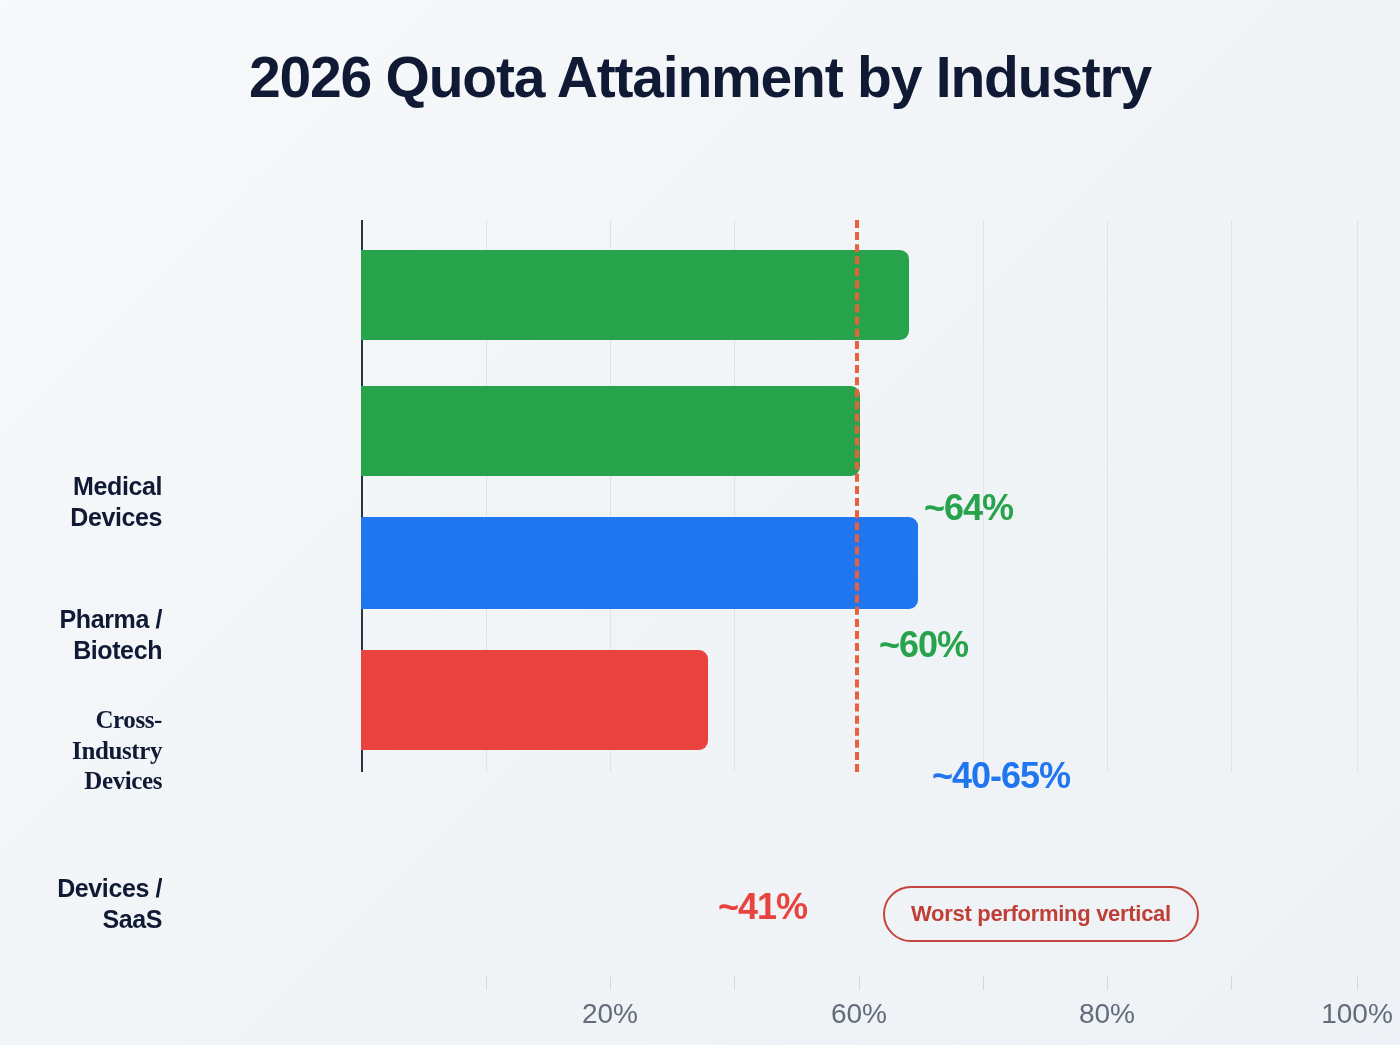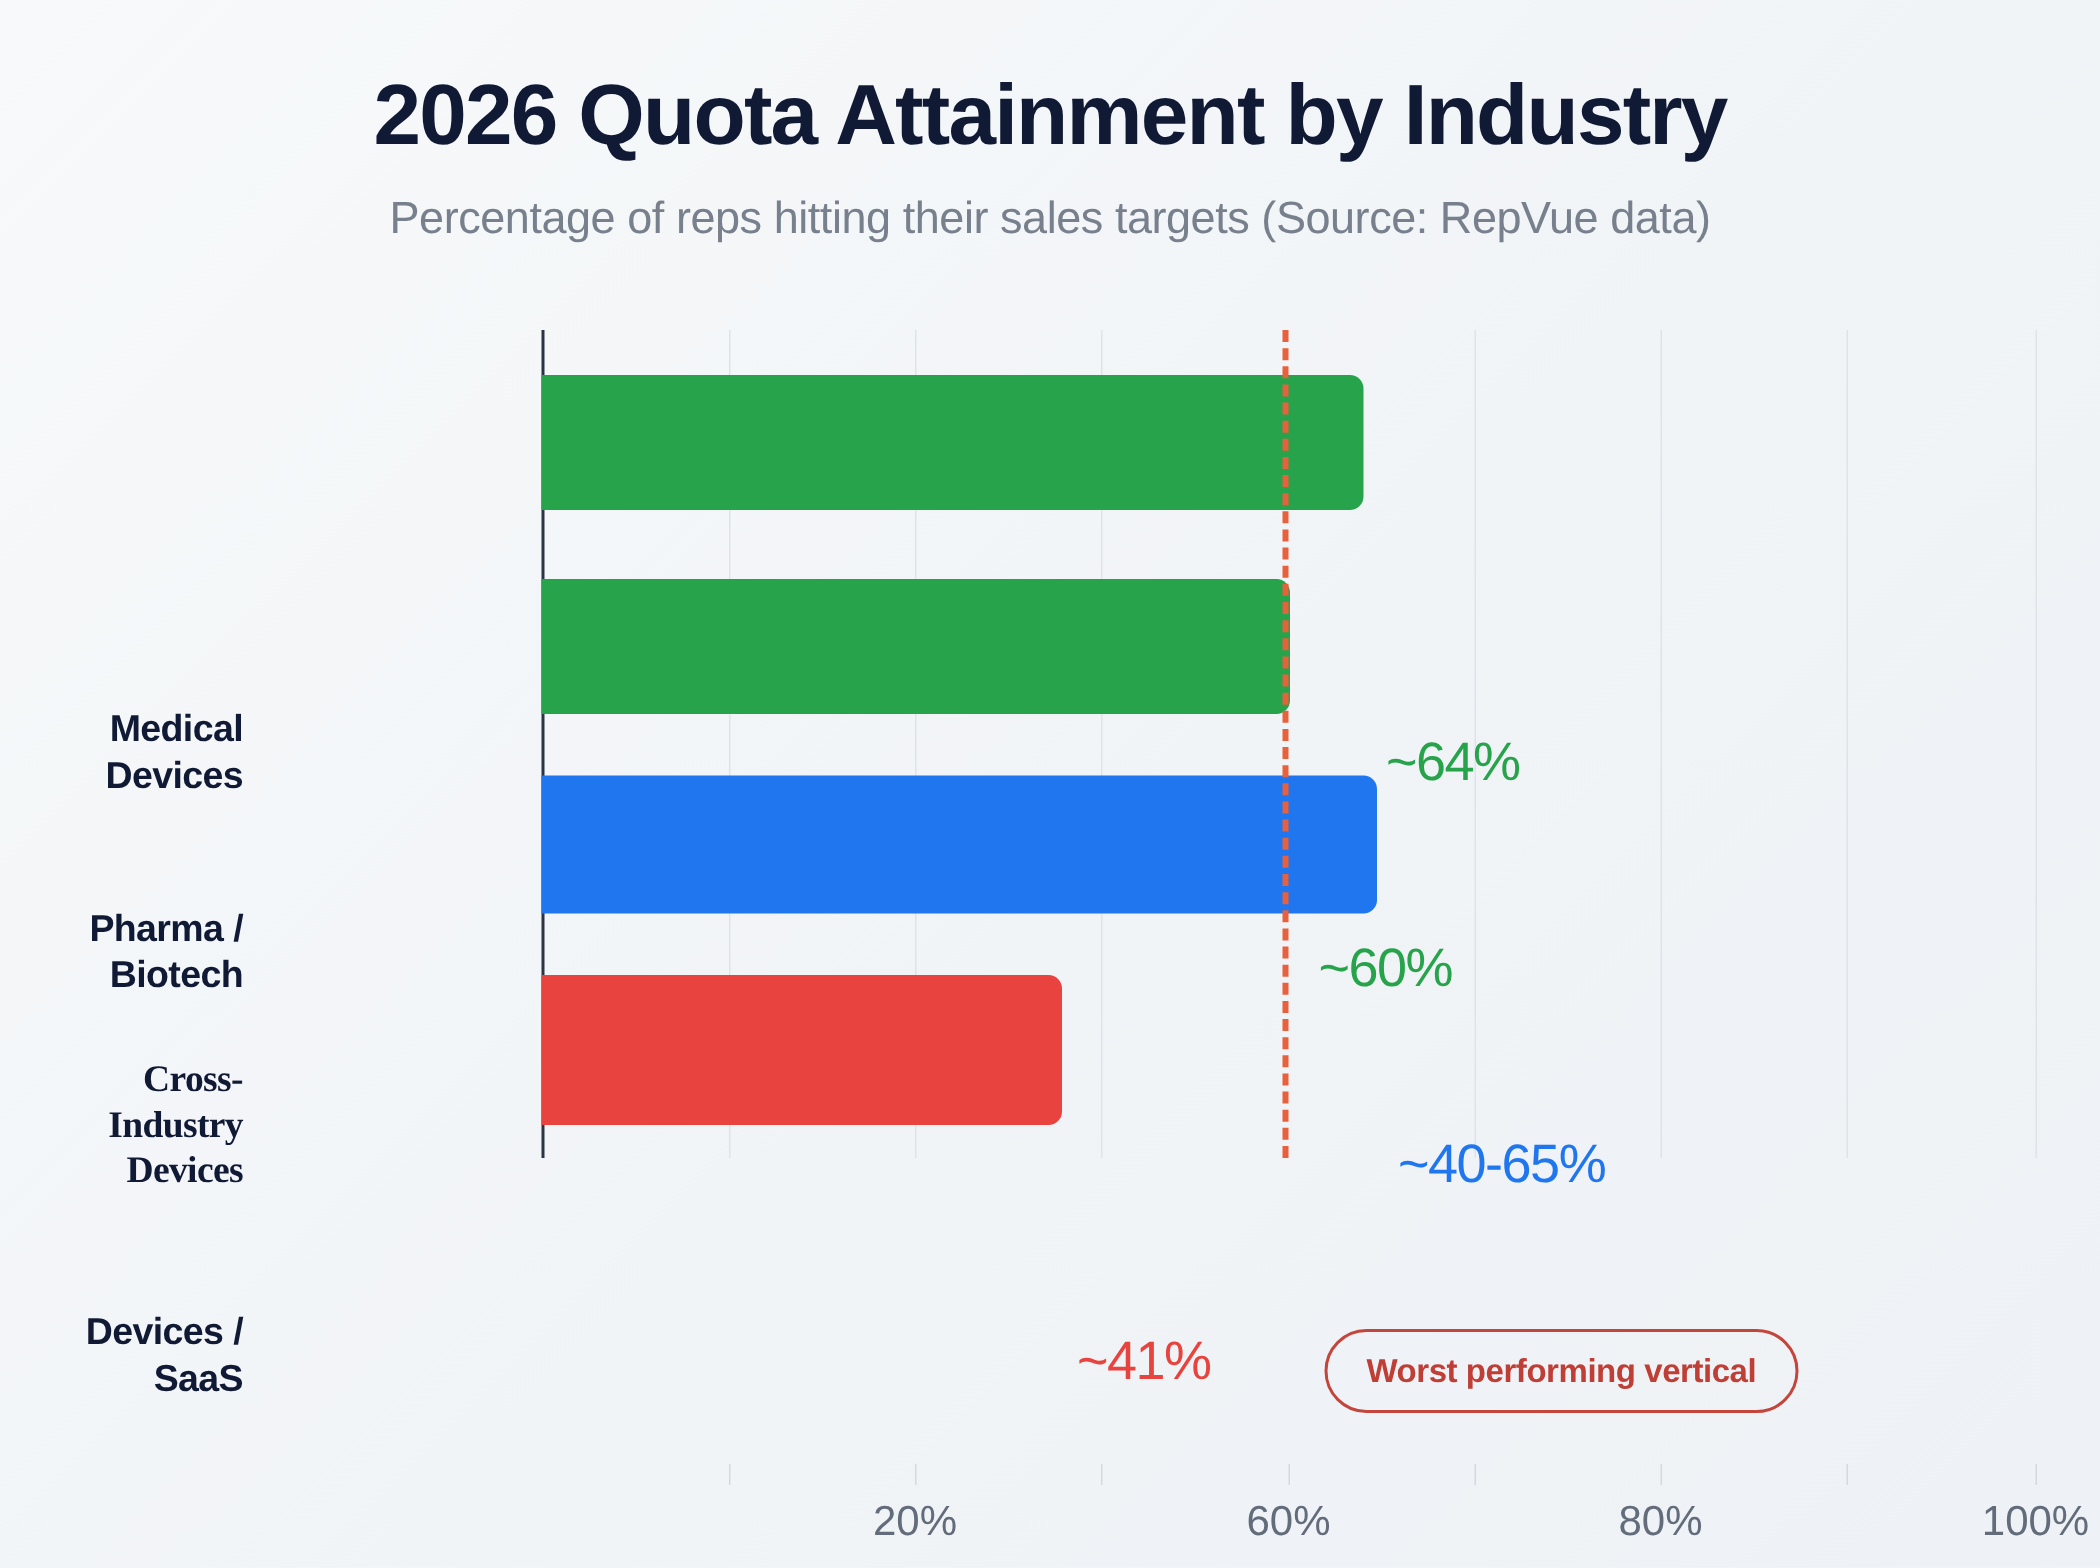--- a/index.html
+++ b/index.html
@@ -61,21 +61,21 @@
   }
 
   .bar {
     position: absolute;
     left: 327px;
     border-radius: 0 9px 9px 0;
   }
   .bar-label {
     position: absolute;
     font-size: 36px;
-    font-weight: normal;
+    font-weight: bold;
     letter-spacing: -1px;
     white-space: nowrap;
     text-align: right;
   }
   .cat-label {
     position: absolute;
     right: 1085px;
     text-align: right;
     font-size: 25px;
     font-weight: bold;
@@ -131,21 +131,20 @@
   }
   .footer-text b { font-weight: bold; }
 </style>
 </head>
 <body>
 
 <div class="page">
 
   <div class="header">
     <div class="chart-title">2026 Quota Attainment by Industry</div>
-    <div class="chart-subtitle">Percentage of reps hitting their sales targets (Source: RepVue data)</div>
   </div>
 
   <div class="plot">
     <div id="gridlines">
         <div class="gridline" style="left: 452px;"></div>
         <div class="gridline" style="left: 576px;"></div>
         <div class="gridline" style="left: 700px;"></div>
         <div class="gridline" style="left: 949px;"></div>
         <div class="gridline" style="left: 1073px;"></div>
         <div class="gridline" style="left: 1197px;"></div>

